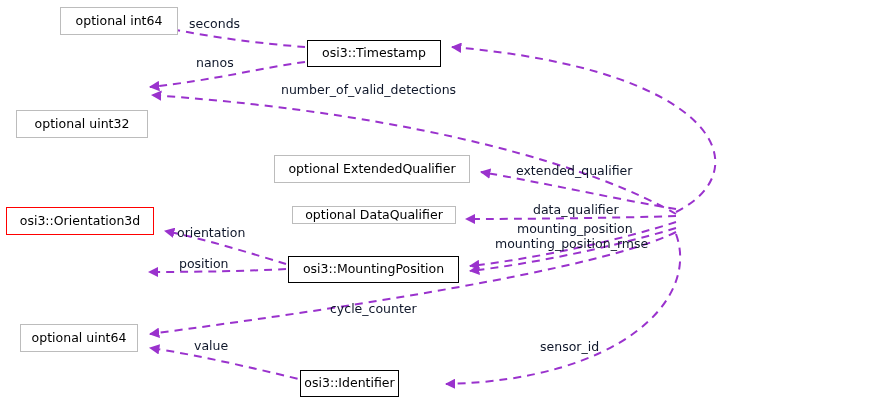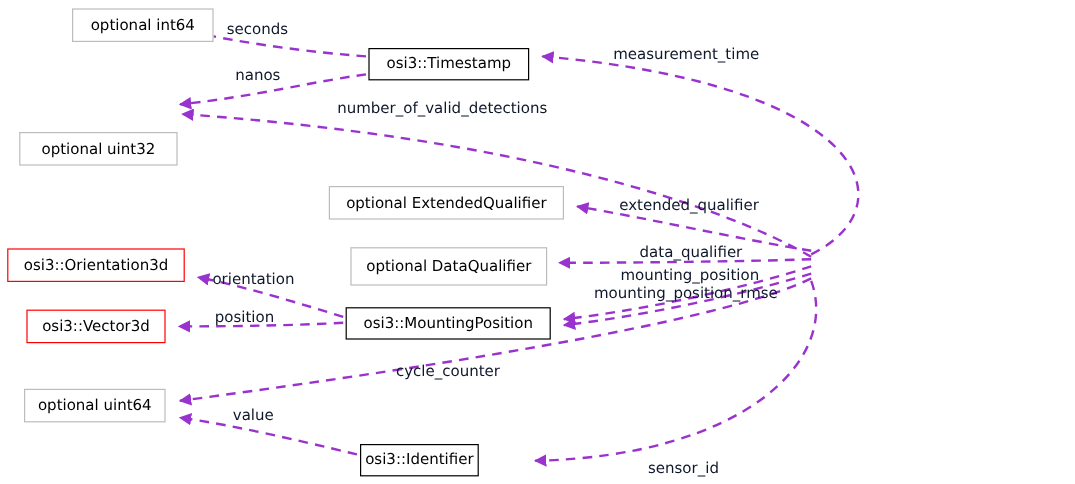--- a/index.html
+++ b/index.html
@@ -71,43 +71,39 @@
     </div>
   <div class="node black-border" style="left: 307px; top: 40px; width: 134px; height: 27px;">
       <span>osi3::Timestamp</span>
     </div>
   <div class="node grey-border" style="left: 274px; top: 155px; width: 196px; height: 28px;">
       <span>optional ExtendedQualifier</span>
     </div>
   <div class="node red-border" style="left: 6px; top: 207px; width: 148px; height: 28px;">
       <span>osi3::Orientation3d</span>
     </div>
-  <div class="node grey-border" style="left: 292px; top: 206px; width: 164px; height: 32px;">
+  <div class="node grey-border" style="left: 292px; top: 206px; width: 164px; height: 18px;">
       <span>optional DataQualifier</span>
-    </div>
-  <div class="node red-border" style="left: 22px; top: 258px; width: 116px; height: 28px;">
-      <span>osi3::Vector3d</span>
     </div>
   <div class="node black-border" style="left: 288px; top: 256px; width: 171px; height: 27px;">
       <span>osi3::MountingPosition</span>
     </div>
   <div class="node grey-border" style="left: 20px; top: 324px; width: 118px; height: 28px;">
       <span>optional uint64</span>
     </div>
   <div class="node black-border" style="left: 300px; top: 370px; width: 99px; height: 27px;">
       <span>osi3::Identifier</span>
     </div>
 
   <div class="edge-label" style="left: 189px; top: 17px;">seconds</div>
   <div class="edge-label" style="left: 196px; top: 56px;">nanos</div>
   <div class="edge-label" style="left: 281px; top: 83px;">number_of_valid_detections</div>
-  <div class="edge-label" style="left: 511px; top: 38px;">measurement_time</div>
   <div class="edge-label" style="left: 516px; top: 164px;">extended_qualifier</div>
   <div class="edge-label" style="left: 533px; top: 203px;">data_qualifier</div>
   <div class="edge-label" style="left: 517px; top: 222px;">mounting_position</div>
   <div class="edge-label" style="left: 495px; top: 237px;">mounting_position_rmse</div>
   <div class="edge-label" style="left: 177px; top: 226px;">orientation</div>
   <div class="edge-label" style="left: 179px; top: 257px;">position</div>
   <div class="edge-label" style="left: 330px; top: 302px;">cycle_counter</div>
   <div class="edge-label" style="left: 194px; top: 339px;">value</div>
-  <div class="edge-label" style="left: 540px; top: 340px; margin-top: 43px;">sensor_id</div>
+  <div class="edge-label" style="left: 540px; top: 340px;">sensor_id</div>
 
 </div>
 
 </body></html>

